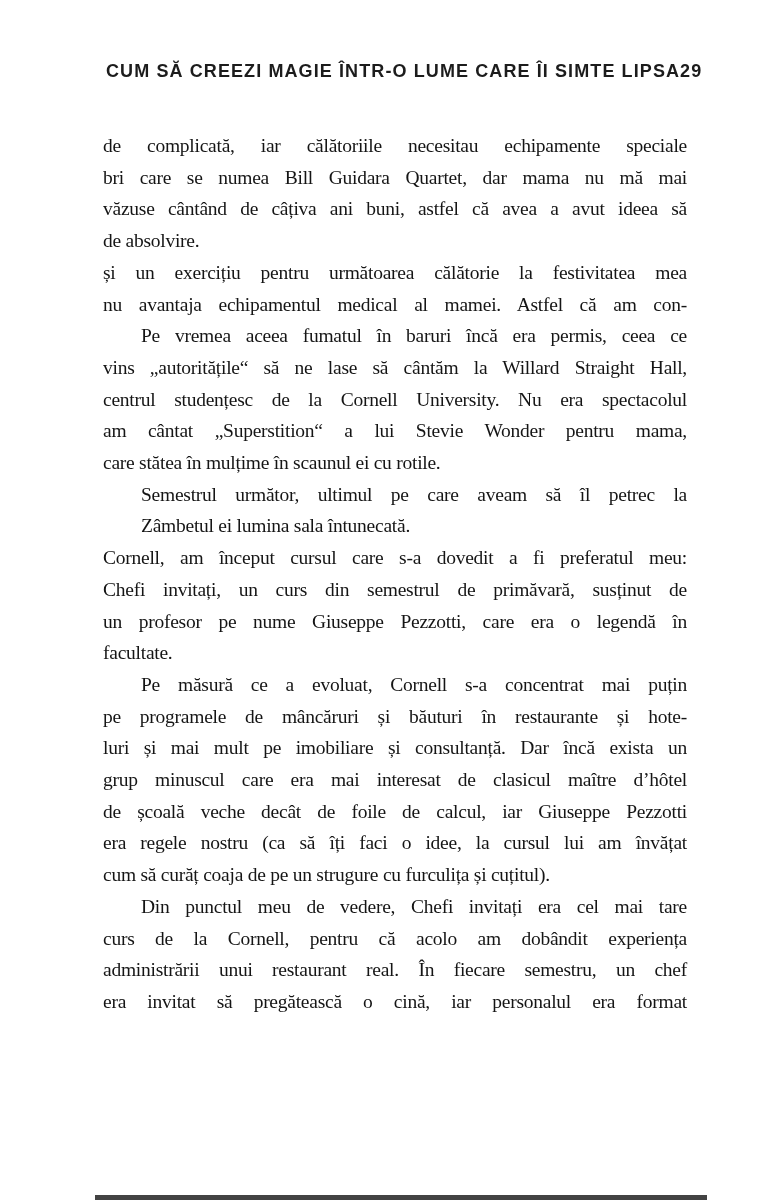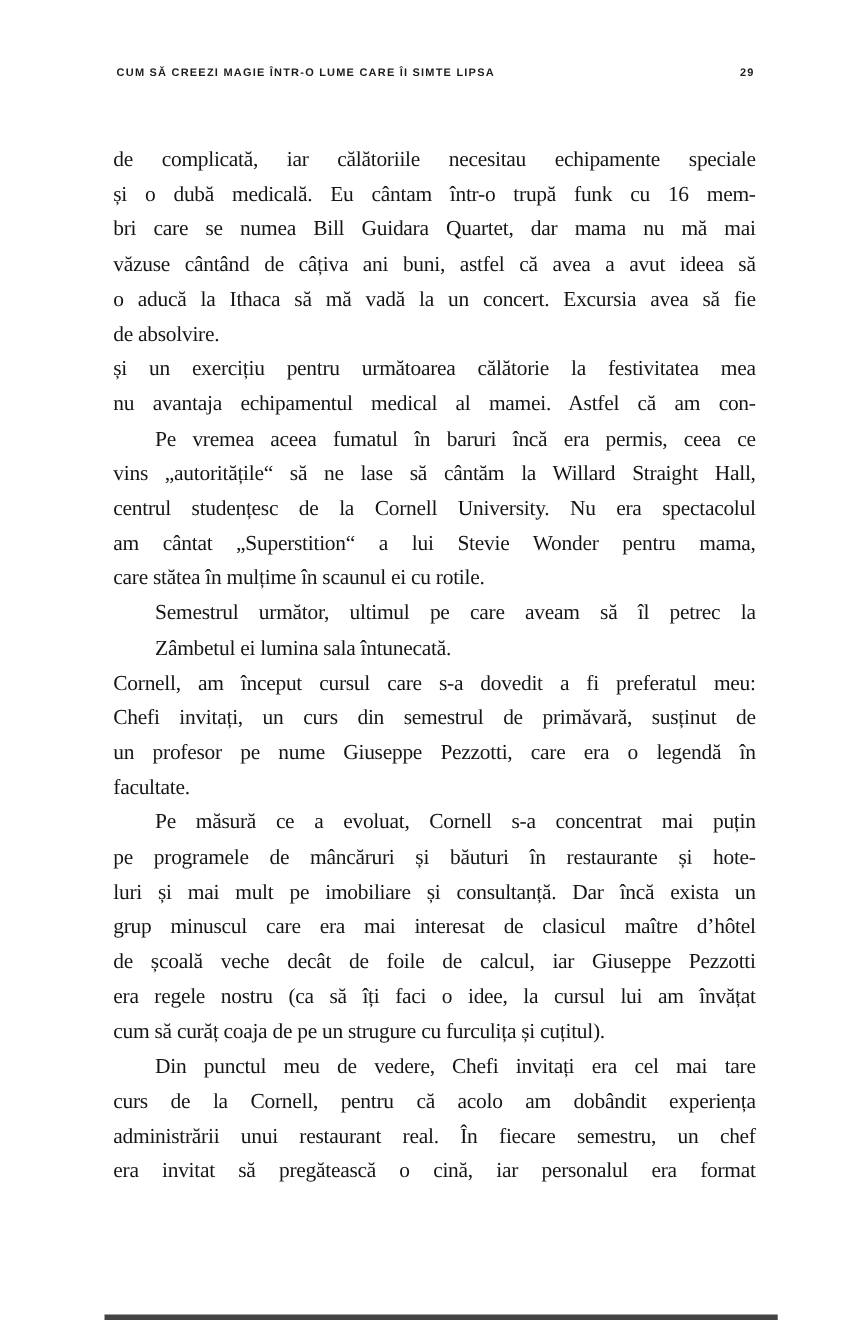--- a/index.html
+++ b/index.html
@@ -16,21 +16,21 @@
   }
   .running-header {
     position: absolute;
     top: 61px;
     left: 106px;
     width: 580px;
     display: flex;
     justify-content: space-between;
     align-items: baseline;
     font-family: "Liberation Sans", sans-serif;
-    font-size: 10px;
+    font-size: 18px;
     font-weight: 600;
     letter-spacing: 1.1px;
     color: #1c1c1c;
     white-space: nowrap;
   }
   .body-text {
     position: absolute;
     top: 130px;
     left: 103px;
     width: 584px;
@@ -64,24 +64,22 @@
 
 <div class="page">
 
   <div class="running-header">
     <span class="header-title">CUM SĂ CREEZI MAGIE ÎNTR-O LUME CARE ÎI SIMTE LIPSA</span>
     <span class="header-page">29</span>
   </div>
 
   <div class="body-text" id="body-text">
       <div class="line">de complicată, iar călătoriile necesitau echipamente speciale</div>
-      <div class="line">și o dubă medicală. Eu cântam într-o trupă funk cu 16 mem-</div>
       <div class="line">bri care se numea Bill Guidara Quartet, dar mama nu mă mai</div>
       <div class="line">văzuse cântând de câțiva ani buni, astfel că avea a avut ideea să</div>
-      <div class="line">o aducă la Ithaca să mă vadă la un concert. Excursia avea să fie</div>
       <div class="line last">de absolvire.</div>
       <div class="line">și un exercițiu pentru următoarea călătorie la festivitatea mea</div>
       <div class="line">nu avantaja echipamentul medical al mamei. Astfel că am con-</div>
       <div class="line indent">Pe vremea aceea fumatul în baruri încă era permis, ceea ce</div>
       <div class="line">vins „autoritățile“ să ne lase să cântăm la Willard Straight Hall,</div>
       <div class="line">centrul studențesc de la Cornell University. Nu era spectacolul</div>
       <div class="line">am cântat „Superstition“ a lui Stevie Wonder pentru mama,</div>
       <div class="line last">care stătea în mulțime în scaunul ei cu rotile.</div>
       <div class="line indent">Semestrul următor, ultimul pe care aveam să îl petrec la</div>
       <div class="line indent last">Zâmbetul ei lumina sala întunecată.</div>

